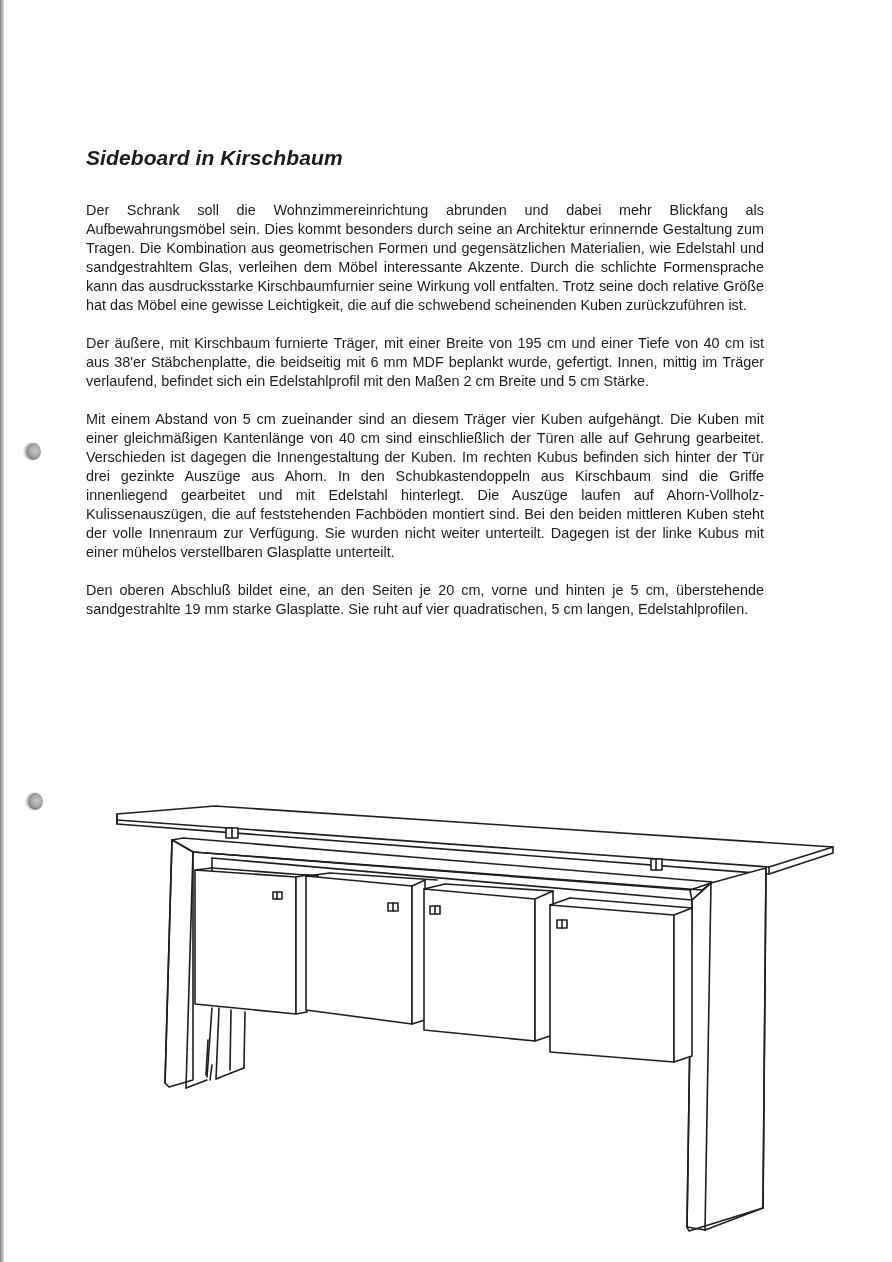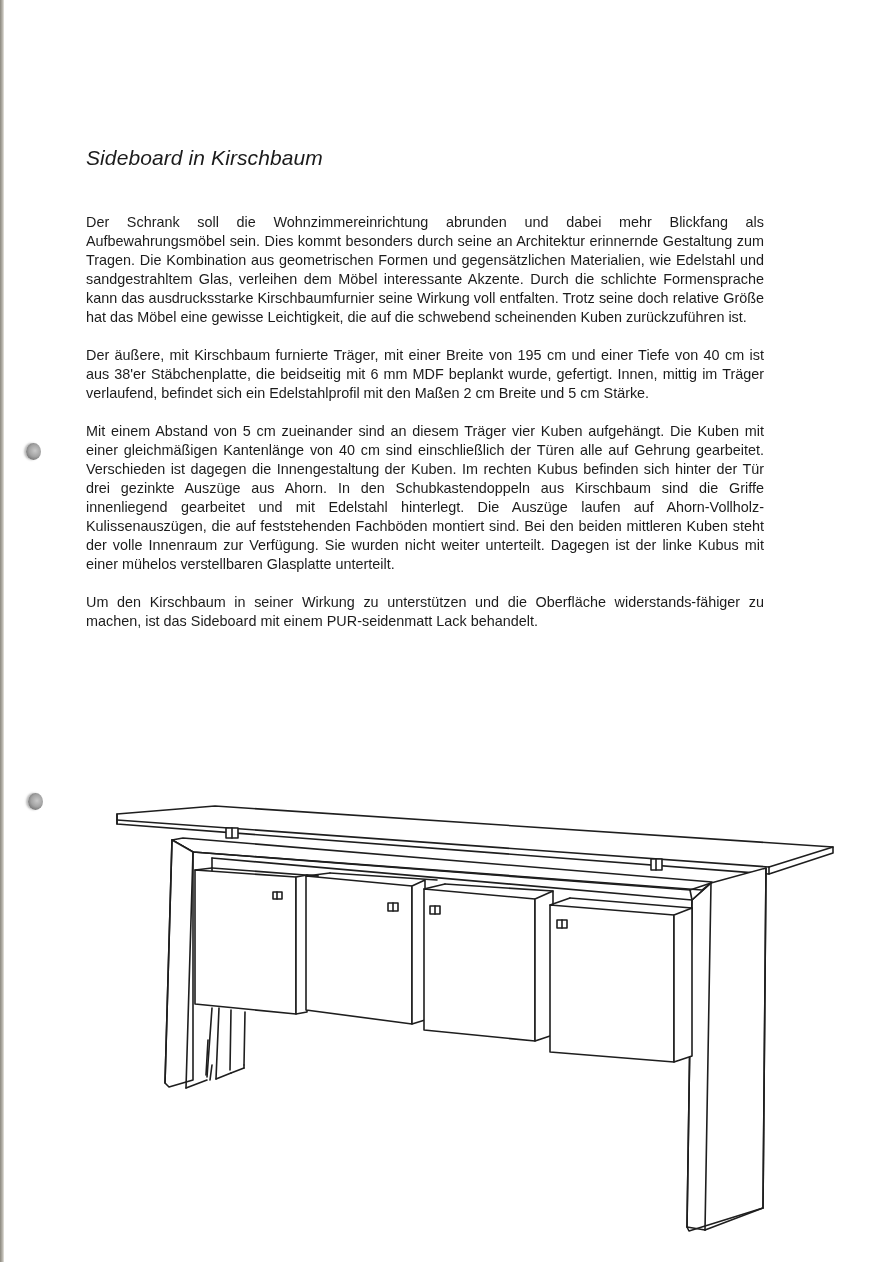--- a/index.html
+++ b/index.html
@@ -30,33 +30,33 @@
     }
     .hole-1 { left: 26px; top: 443px; }
     .hole-2 { left: 28px; top: 793px; }
 
     .doc-title {
       position: absolute;
       left: 86px;
       top: 146px;
       margin: 0;
       font-size: 21px;
-      font-weight: normal;
+      font-weight: bold;
       font-style: italic;
       letter-spacing: 0.1px;
       color: #1b1b1b;
     }
     .content {
       position: absolute;
       left: 86px;
       top: 201px;
       width: 678px;
     }
     .content p {
-      margin: 12px 0 19px 0;
+      margin: 0 0 19px 0;
       font-size: 14.4px;
       line-height: 19px;
       text-align: justify;
       color: #1c1c1c;
     }
     .content p.last {
       text-align: justify;
       text-align-last: left;
     }
     .drawing {
@@ -86,21 +86,21 @@
 <div class="page-edge"></div>
 <div class="punch-hole hole-1"></div>
 <div class="punch-hole hole-2"></div>
 
 <h1 class="doc-title">Sideboard in Kirschbaum</h1>
 
 <div class="content">
   <p>Der Schrank soll die Wohnzimmereinrichtung abrunden und dabei mehr Blickfang als Aufbewahrungsmöbel sein. Dies kommt besonders durch seine an Architektur erinnernde Gestaltung zum Tragen. Die Kombination aus geometrischen Formen und gegensätzlichen Materialien, wie Edelstahl und sandgestrahltem Glas, verleihen dem Möbel interessante Akzente. Durch die schlichte Formensprache kann das ausdrucksstarke Kirschbaumfurnier seine Wirkung voll entfalten. Trotz seine doch relative Größe hat das Möbel eine gewisse Leichtigkeit, die auf die schwebend scheinenden Kuben zurückzuführen ist.</p>
   <p>Der äußere, mit Kirschbaum furnierte Träger, mit einer Breite von 195 cm und einer Tiefe von 40 cm ist aus 38'er Stäbchenplatte, die beidseitig mit 6 mm MDF beplankt wurde, gefertigt. Innen, mittig im Träger verlaufend, befindet sich ein Edelstahlprofil mit den Maßen 2 cm Breite und 5 cm Stärke.</p>
   <p>Mit einem Abstand von 5 cm zueinander sind an diesem Träger vier Kuben aufgehängt. Die Kuben mit einer gleichmäßigen Kantenlänge von 40 cm sind einschließlich der Türen alle auf Gehrung gearbeitet. Verschieden ist dagegen die Innengestaltung der Kuben. Im rechten Kubus befinden sich hinter der Tür drei gezinkte Auszüge aus Ahorn. In den Schubkastendoppeln aus Kirschbaum sind die Griffe innenliegend gearbeitet und mit Edelstahl hinterlegt. Die Auszüge laufen auf Ahorn-Vollholz-Kulissenauszügen, die auf feststehenden Fachböden montiert sind. Bei den beiden mittleren Kuben steht der volle Innenraum zur Verfügung. Sie wurden nicht weiter unterteilt. Dagegen ist der linke Kubus mit einer mühelos verstellbaren Glasplatte unterteilt.</p>
-  <p class="last">Um den Kirschbaum in seiner Wirkung zu unterstützen und die Oberfläche widerstands-fähiger zu machen, ist das Sideboard mit einem PUR-seidenmatt Lack behandelt.</p>
+  <p>Den oberen Abschluß bildet eine, an den Seiten je 20 cm, vorne und hinten je 5 cm, überstehende sandgestrahlte 19 mm starke Glasplatte. Sie ruht auf vier quadratischen, 5 cm langen, Edelstahlprofilen.</p>
 </div>
 
 <div class="drawing">
   <svg viewBox="0 0 892 472" xmlns="http://www.w3.org/2000/svg">
 
     <g>
       <polygon class="fillw" points="117,24 215,16 833,57 833,63 769,84 117,34"></polygon>
       <line x1="117" y1="24" x2="117" y2="34"></line>
       <line x1="117" y1="30" x2="769" y2="77"></line>
       <line x1="769" y1="77" x2="833" y2="57"></line>

